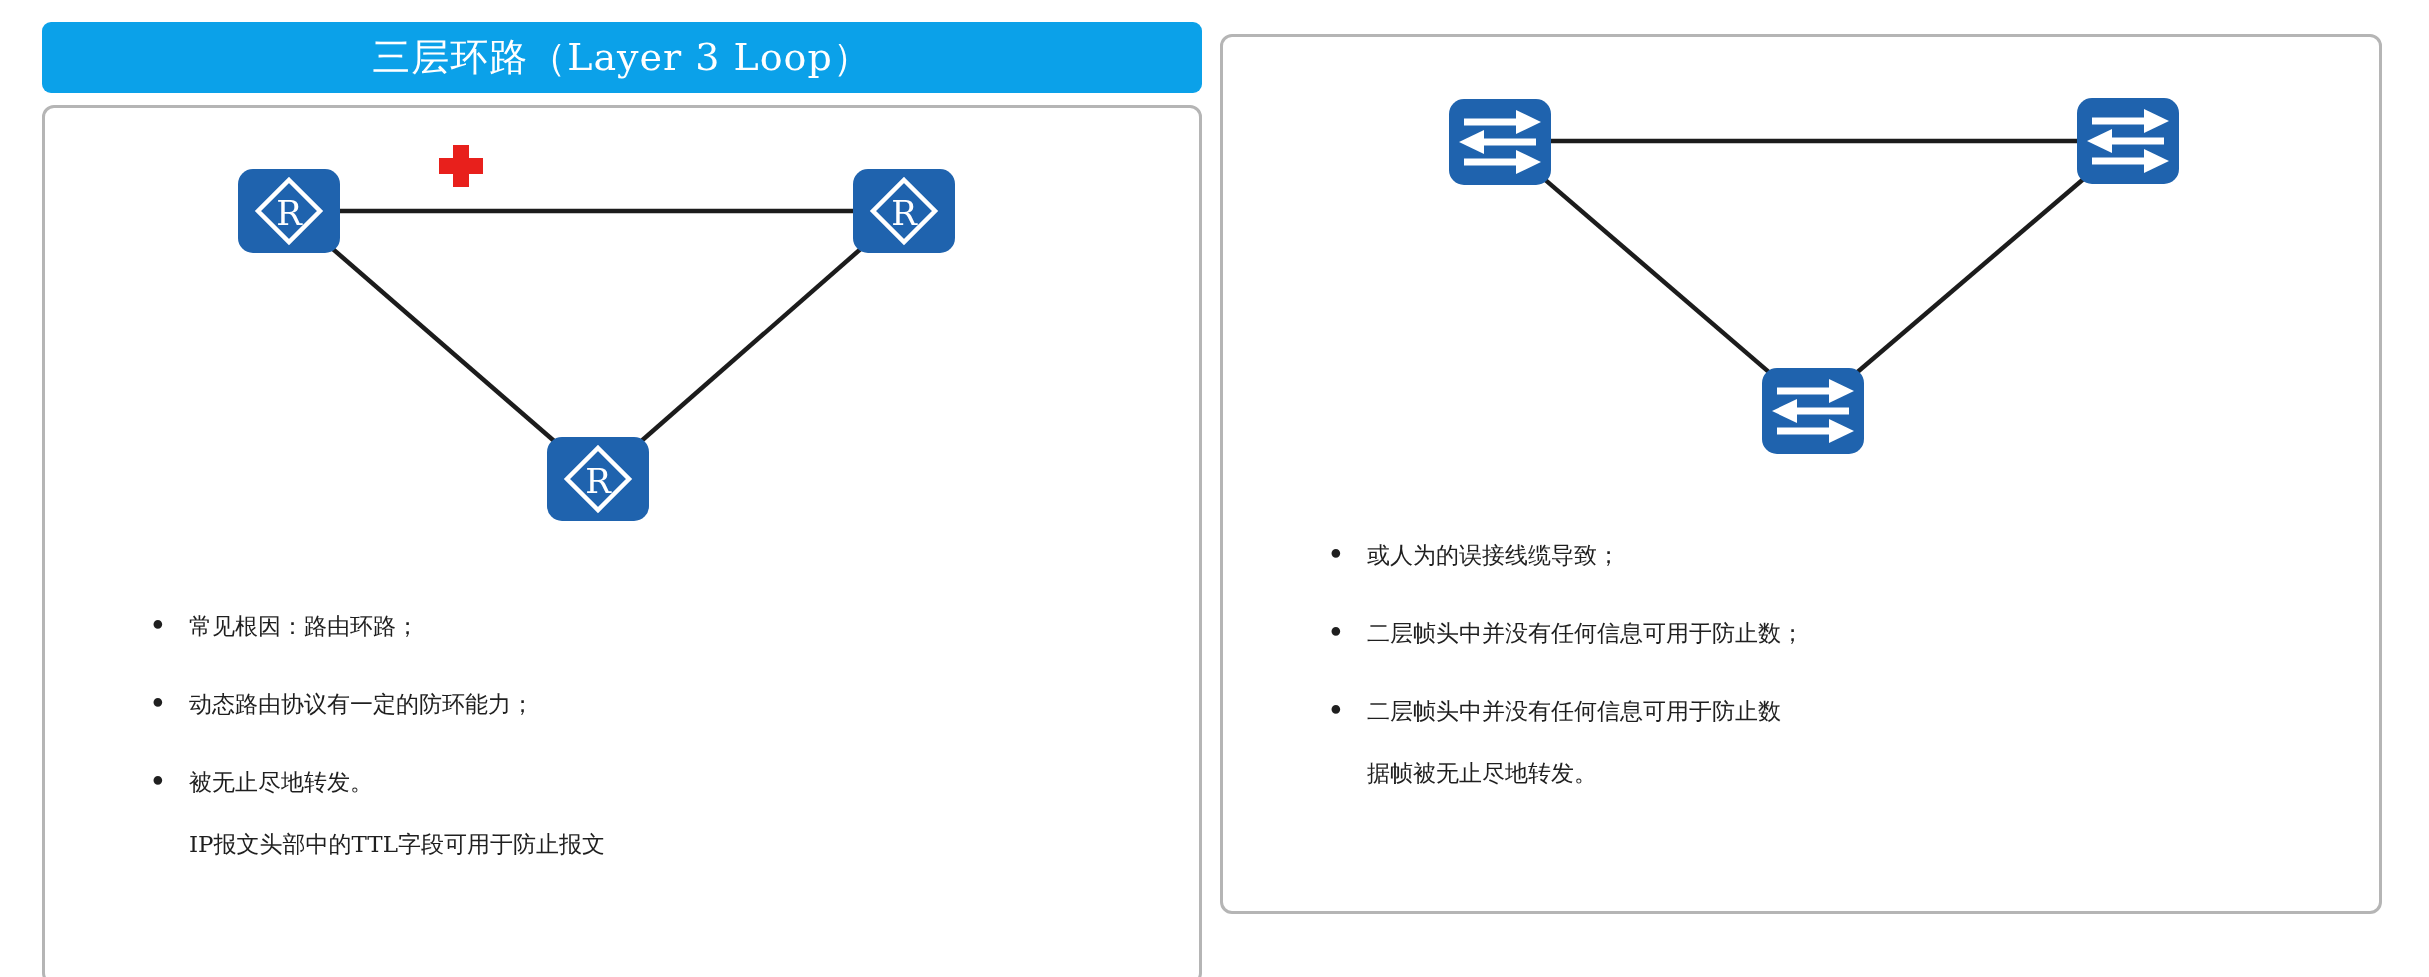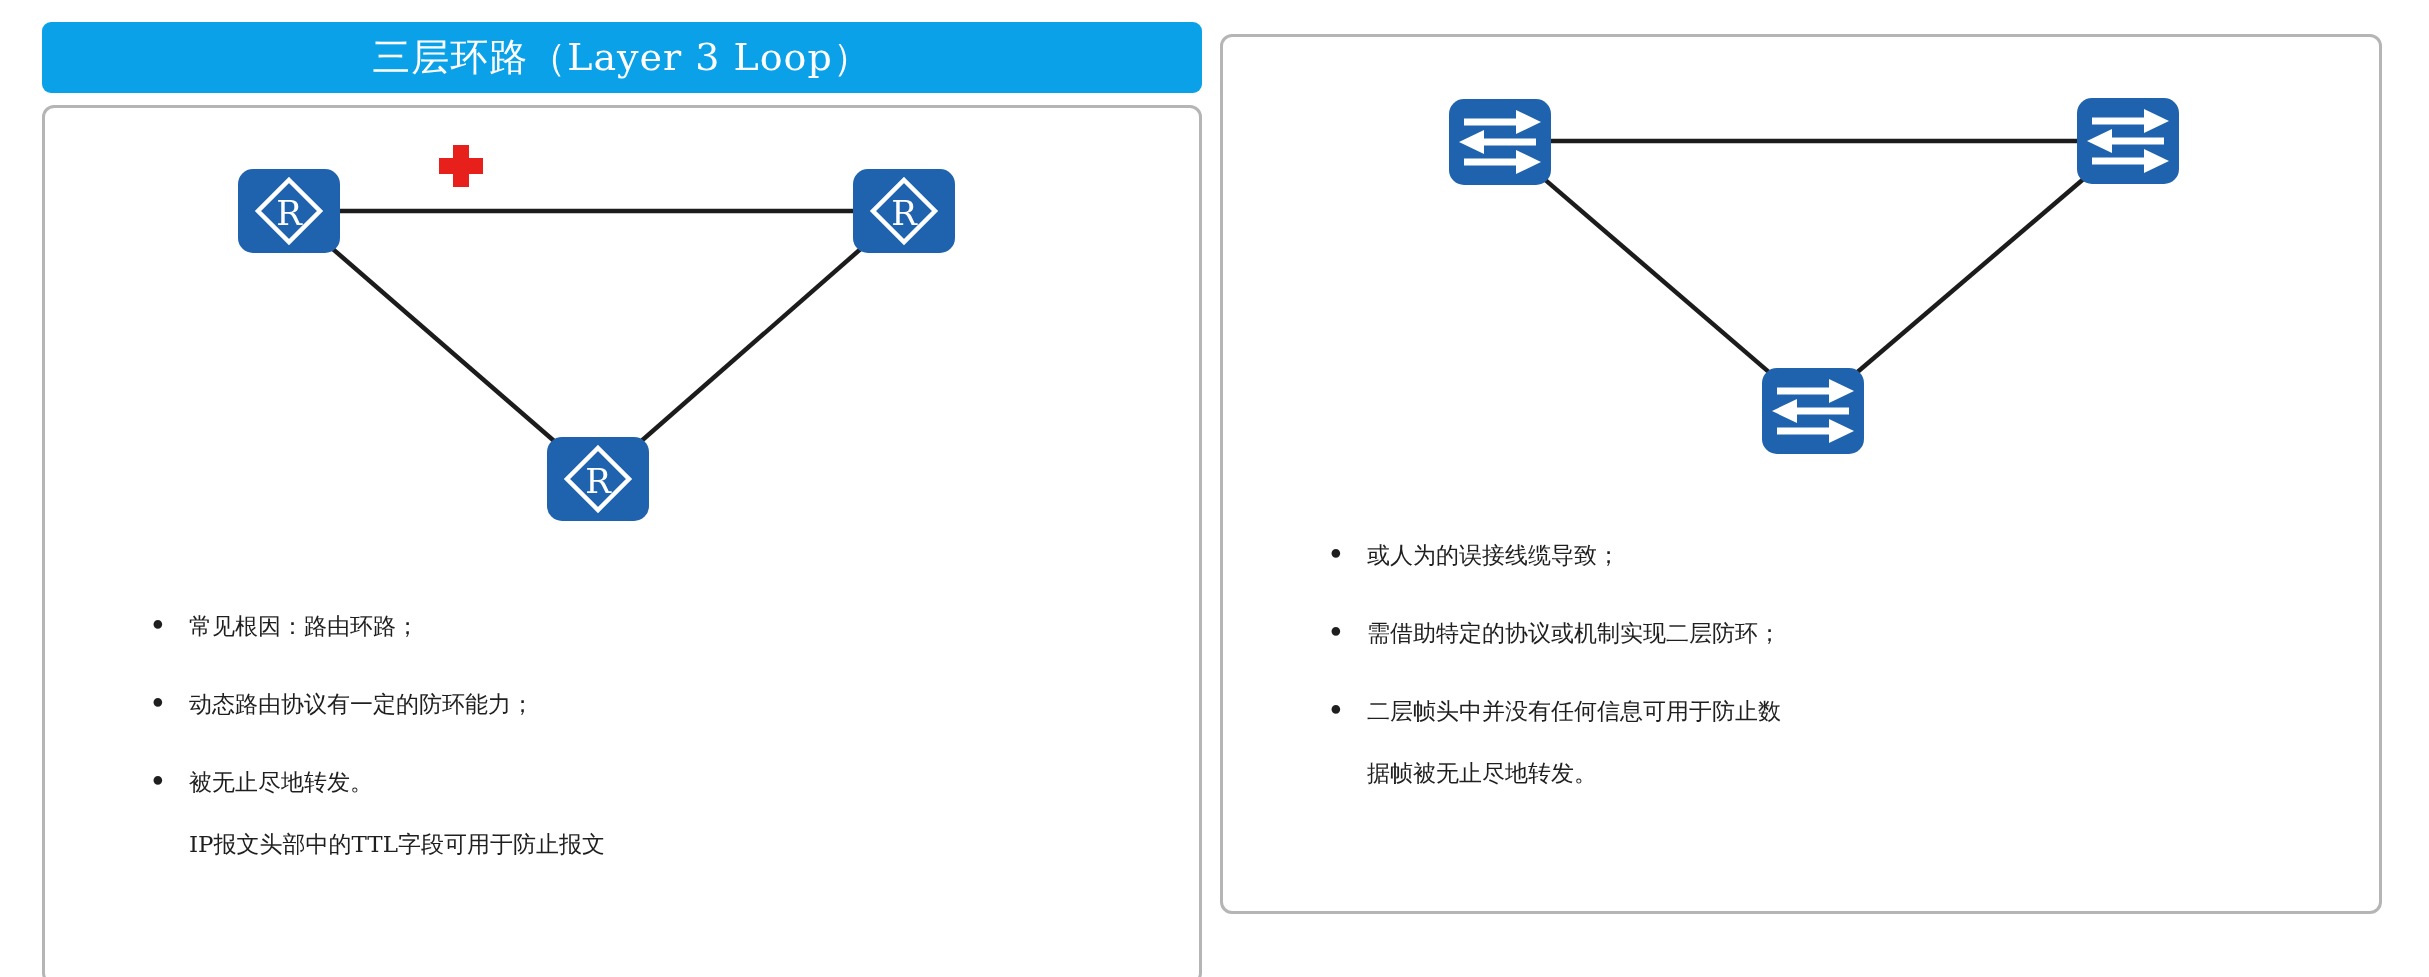--- a/index.html
+++ b/index.html
@@ -175,21 +175,21 @@
       <ul class="bullets">
         <li>
           <span class="dot">•</span>
           <div>
             <div class="line">或人为的误接线缆导致；</div>
           </div>
         </li>
         <li>
           <span class="dot">•</span>
           <div>
-            <div class="line">需借助特定的协议或机制实现二层防环；</div>
+            <div class="line">二层帧头中并没有任何信息可用于防止数；</div>
           </div>
         </li>
         <li>
           <span class="dot">•</span>
           <div>
             <div class="line">二层帧头中并没有任何信息可用于防止数</div>
             <div class="line">据帧被无止尽地转发。</div>
           </div>
         </li>
       </ul>

